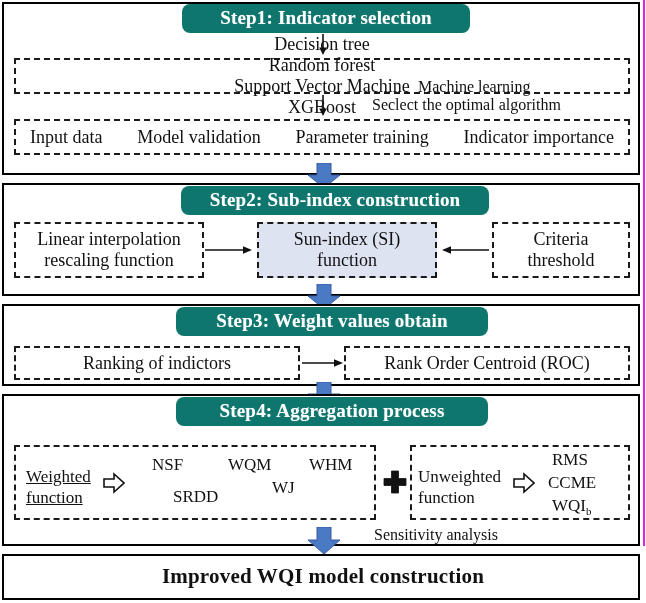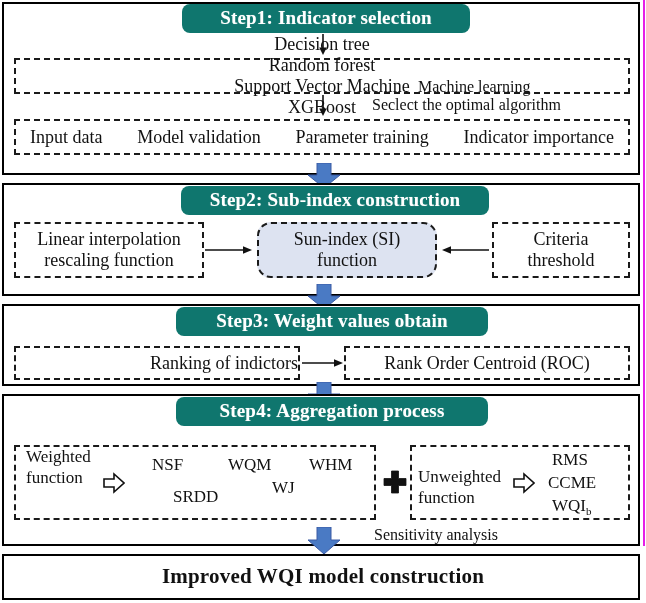--- a/index.html
+++ b/index.html
@@ -73,21 +73,21 @@
   
   .dbox {
     position: absolute;
     box-sizing: border-box;
     border: 2px dashed #1a1a1a;
     background: transparent;
     display: flex;
     align-items: center;
     justify-content: center;
   }
-  .dbox.filled { background: #dde3f1; border-radius: 14px; }
+  .dbox.filled { background: #dde3f1; }
 
   .row-text {
     display: flex;
     width: 100%;
     align-items: center;
     justify-content: space-between;
     box-sizing: border-box;
     font-size: 18px;
     white-space: nowrap;
   }
@@ -242,21 +242,21 @@
   <div class="blue-arrow" style="left:307px; top:284px;">
     <svg width="34" height="26" viewBox="0 0 34 26">
       <polygon points="10,0 24,0 24,12 33,12 17,25 1,12 10,12" fill="#4a7ac4" stroke="#3a5aa4" stroke-width="1"></polygon>
     </svg>
   </div>
 
   <div class="panel" id="panel-step3"></div>
 
   <div class="step-chip" id="chip-step3">Step3: Weight values obtain</div>
 
-  <div class="dbox" style="left:14px; top:346px; width:286px; height:34px;justify-content:flex-end;">
+  <div class="dbox" style="left:14px; top:346px; width:286px; height:34px;">
     <div style="font-size:18px;">Ranking of indictors</div>
   </div>
 
   <div class="line-arrow" style="left:302px; top:356px;">
     <svg width="42" height="14" viewBox="0 0 42 14">
       <line x1="0" y1="7" x2="34" y2="7" stroke="#111" stroke-width="1.4"></line>
       <polygon points="41,7 32,3.2 32,10.8" fill="#111"></polygon>
     </svg>
   </div>
 
@@ -269,21 +269,21 @@
       <polygon points="10,0 24,0 24,12 33,12 17,25 1,12 10,12" fill="#4a7ac4" stroke="#3a5aa4" stroke-width="1"></polygon>
     </svg>
   </div>
 
   <div class="panel" id="panel-step4"></div>
 
   <div class="step-chip" id="chip-step4">Step4: Aggregation process</div>
 
   <div class="dbox" style="left:14px; top:445px; width:362px; height:75px;"></div>
 
-  <div class="fn-label" style="left:26px; top:446px;">
+  <div class="fn-label" style="left:26px; top:466px;text-decoration:underline;">
     <div>Weighted</div>
     <div>function</div>
   </div>
 
   <div class="hollow-arrow" style="left:103px; top:472px;">
     <svg width="22" height="22" viewBox="0 0 22 22">
       <polygon points="1,7 11,7 11,2 21,11 11,20 11,15 1,15" fill="#ffffff" stroke="#111111" stroke-width="1.6" stroke-linejoin="miter"></polygon>
     </svg>
   </div>
 

